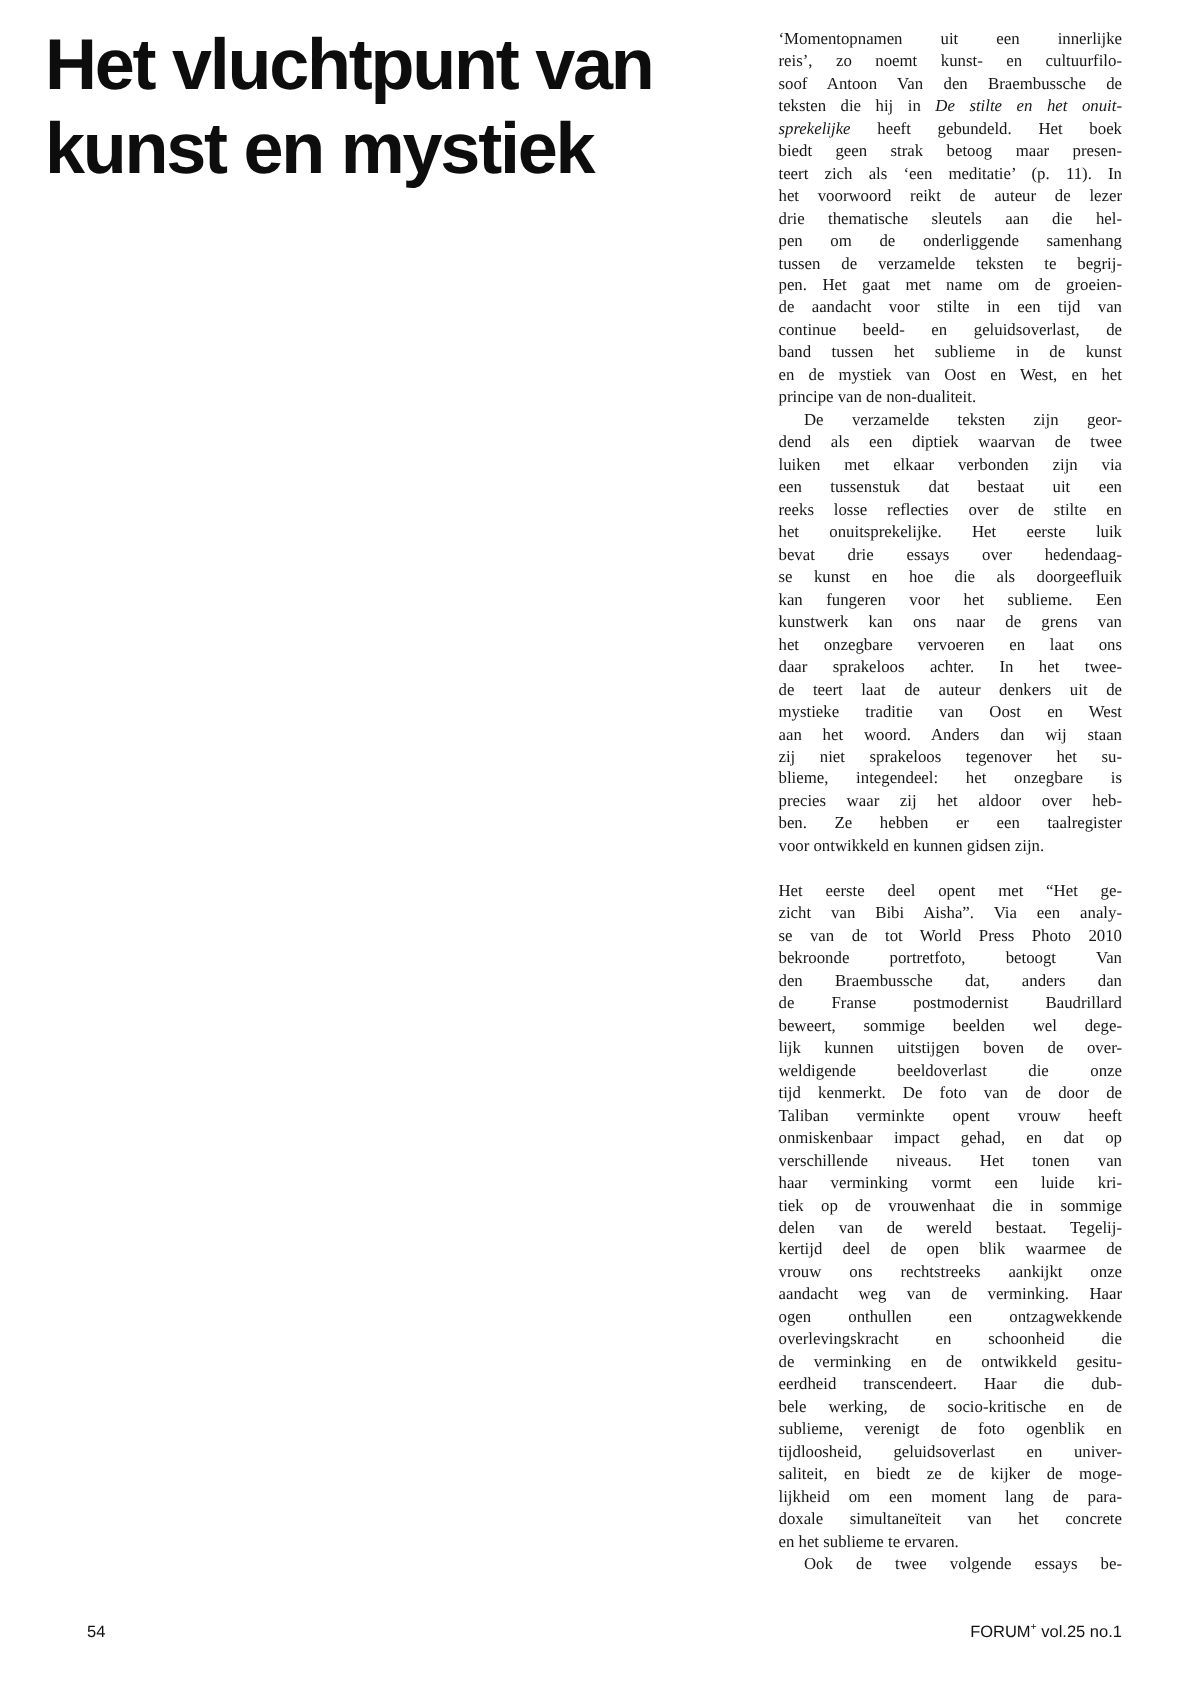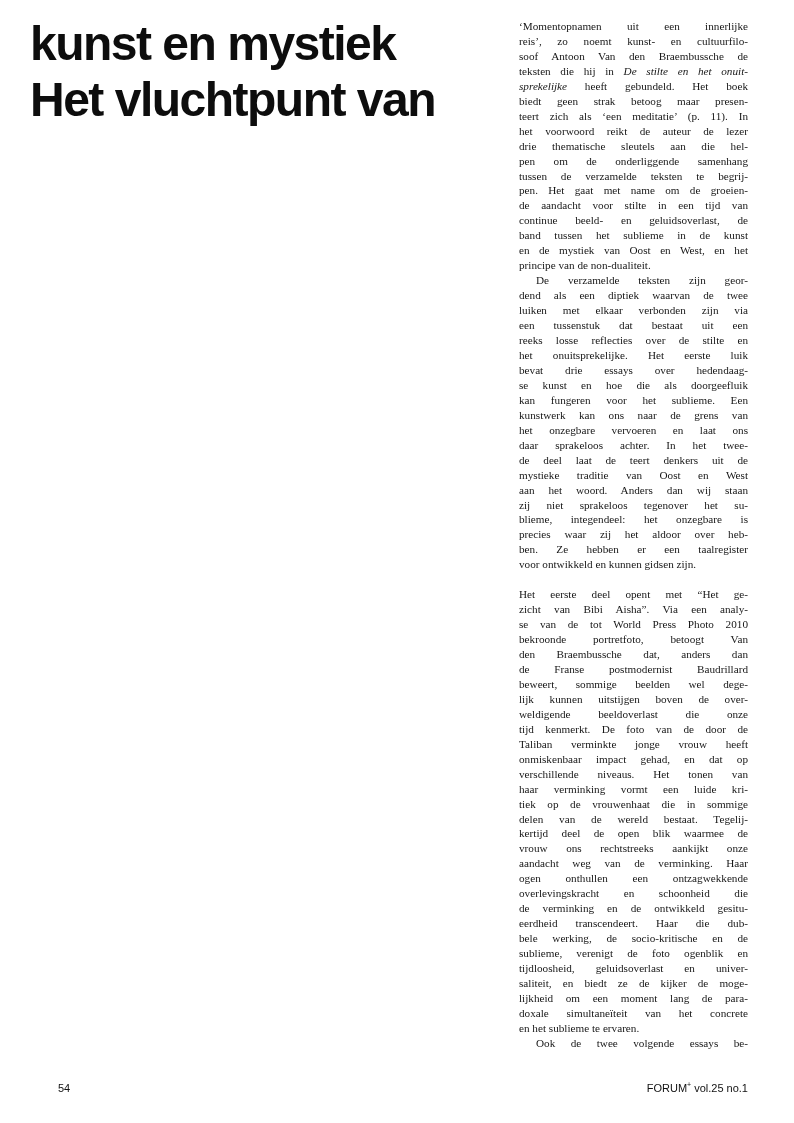--- a/index.html
+++ b/index.html
@@ -62,22 +62,22 @@
     line-height: 0;
   }
   .journal .issue { margin-left: 3px; margin-top: 45px; }
 </style>
 </head>
 <body>
 
 <div class="page">
 
   <h1 class="headline">
+    <div>Het vluchtpunt van</div>
     <div>kunst en mystiek</div>
-    <div>Het vluchtpunt van</div>
   </h1>
 
   <div class="column">
       <div class="para">
         <div class="line"><span>‘Momentopnamen uit een innerlijke</span></div>
         <div class="line"><span>reis’, zo noemt kunst- en cultuurfilo-</span></div>
         <div class="line"><span>soof Antoon Van den Braembussche de</span></div>
         <div class="line"><span>teksten die hij in </span><span class="it">De stilte en het onuit-</span></div>
         <div class="line"><span class="it">sprekelijke</span><span> heeft gebundeld. Het boek</span></div>
         <div class="line"><span>biedt geen strak betoog maar presen-</span></div>
@@ -99,41 +99,41 @@
         <div class="line"><span>luiken met elkaar verbonden zijn via</span></div>
         <div class="line"><span>een tussenstuk dat bestaat uit een</span></div>
         <div class="line"><span>reeks losse reflecties over de stilte en</span></div>
         <div class="line"><span>het onuitsprekelijke. Het eerste luik</span></div>
         <div class="line"><span>bevat drie essays over hedendaag-</span></div>
         <div class="line"><span>se kunst en hoe die als doorgeefluik</span></div>
         <div class="line"><span>kan fungeren voor het sublieme. Een</span></div>
         <div class="line"><span>kunstwerk kan ons naar de grens van</span></div>
         <div class="line"><span>het onzegbare vervoeren en laat ons</span></div>
         <div class="line"><span>daar sprakeloos achter. In het twee-</span></div>
-        <div class="line"><span>de deel laat de teert denkers uit de</span></div>
+        <div class="line"><span>de teert laat de auteur denkers uit de</span></div>
         <div class="line"><span>mystieke traditie van Oost en West</span></div>
         <div class="line"><span>aan het woord. Anders dan wij staan</span></div>
         <div class="line"><span>zij niet sprakeloos tegenover het su-</span></div>
         <div class="line"><span>blieme, integendeel: het onzegbare is</span></div>
         <div class="line"><span>precies waar zij het aldoor over heb-</span></div>
         <div class="line"><span>ben. Ze hebben er een taalregister</span></div>
         <div class="line endline"><span>voor ontwikkeld en kunnen gidsen zijn.</span></div>
       </div>
       <div class="para space-before">
         <div class="line"><span>Het eerste deel opent met “Het ge-</span></div>
         <div class="line"><span>zicht van Bibi Aisha”. Via een analy-</span></div>
         <div class="line"><span>se van de tot World Press Photo 2010</span></div>
         <div class="line"><span>bekroonde portretfoto, betoogt Van</span></div>
         <div class="line"><span>den Braembussche dat, anders dan</span></div>
         <div class="line"><span>de Franse postmodernist Baudrillard</span></div>
         <div class="line"><span>beweert, sommige beelden wel dege-</span></div>
         <div class="line"><span>lijk kunnen uitstijgen boven de over-</span></div>
         <div class="line"><span>weldigende beeldoverlast die onze</span></div>
         <div class="line"><span>tijd kenmerkt. De foto van de door de</span></div>
-        <div class="line"><span>Taliban verminkte jonge vrouw heeft</span></div>
+        <div class="line"><span>Taliban verminkte opent vrouw heeft</span></div>
         <div class="line"><span>onmiskenbaar impact gehad, en dat op</span></div>
         <div class="line"><span>verschillende niveaus. Het tonen van</span></div>
         <div class="line"><span>haar verminking vormt een luide kri-</span></div>
         <div class="line"><span>tiek op de vrouwenhaat die in sommige</span></div>
         <div class="line"><span>delen van de wereld bestaat. Tegelij-</span></div>
         <div class="line"><span>kertijd deel de open blik waarmee de</span></div>
         <div class="line"><span>vrouw ons rechtstreeks aankijkt onze</span></div>
         <div class="line"><span>aandacht weg van de verminking. Haar</span></div>
         <div class="line"><span>ogen onthullen een ontzagwekkende</span></div>
         <div class="line"><span>overlevingskracht en schoonheid die</span></div>

